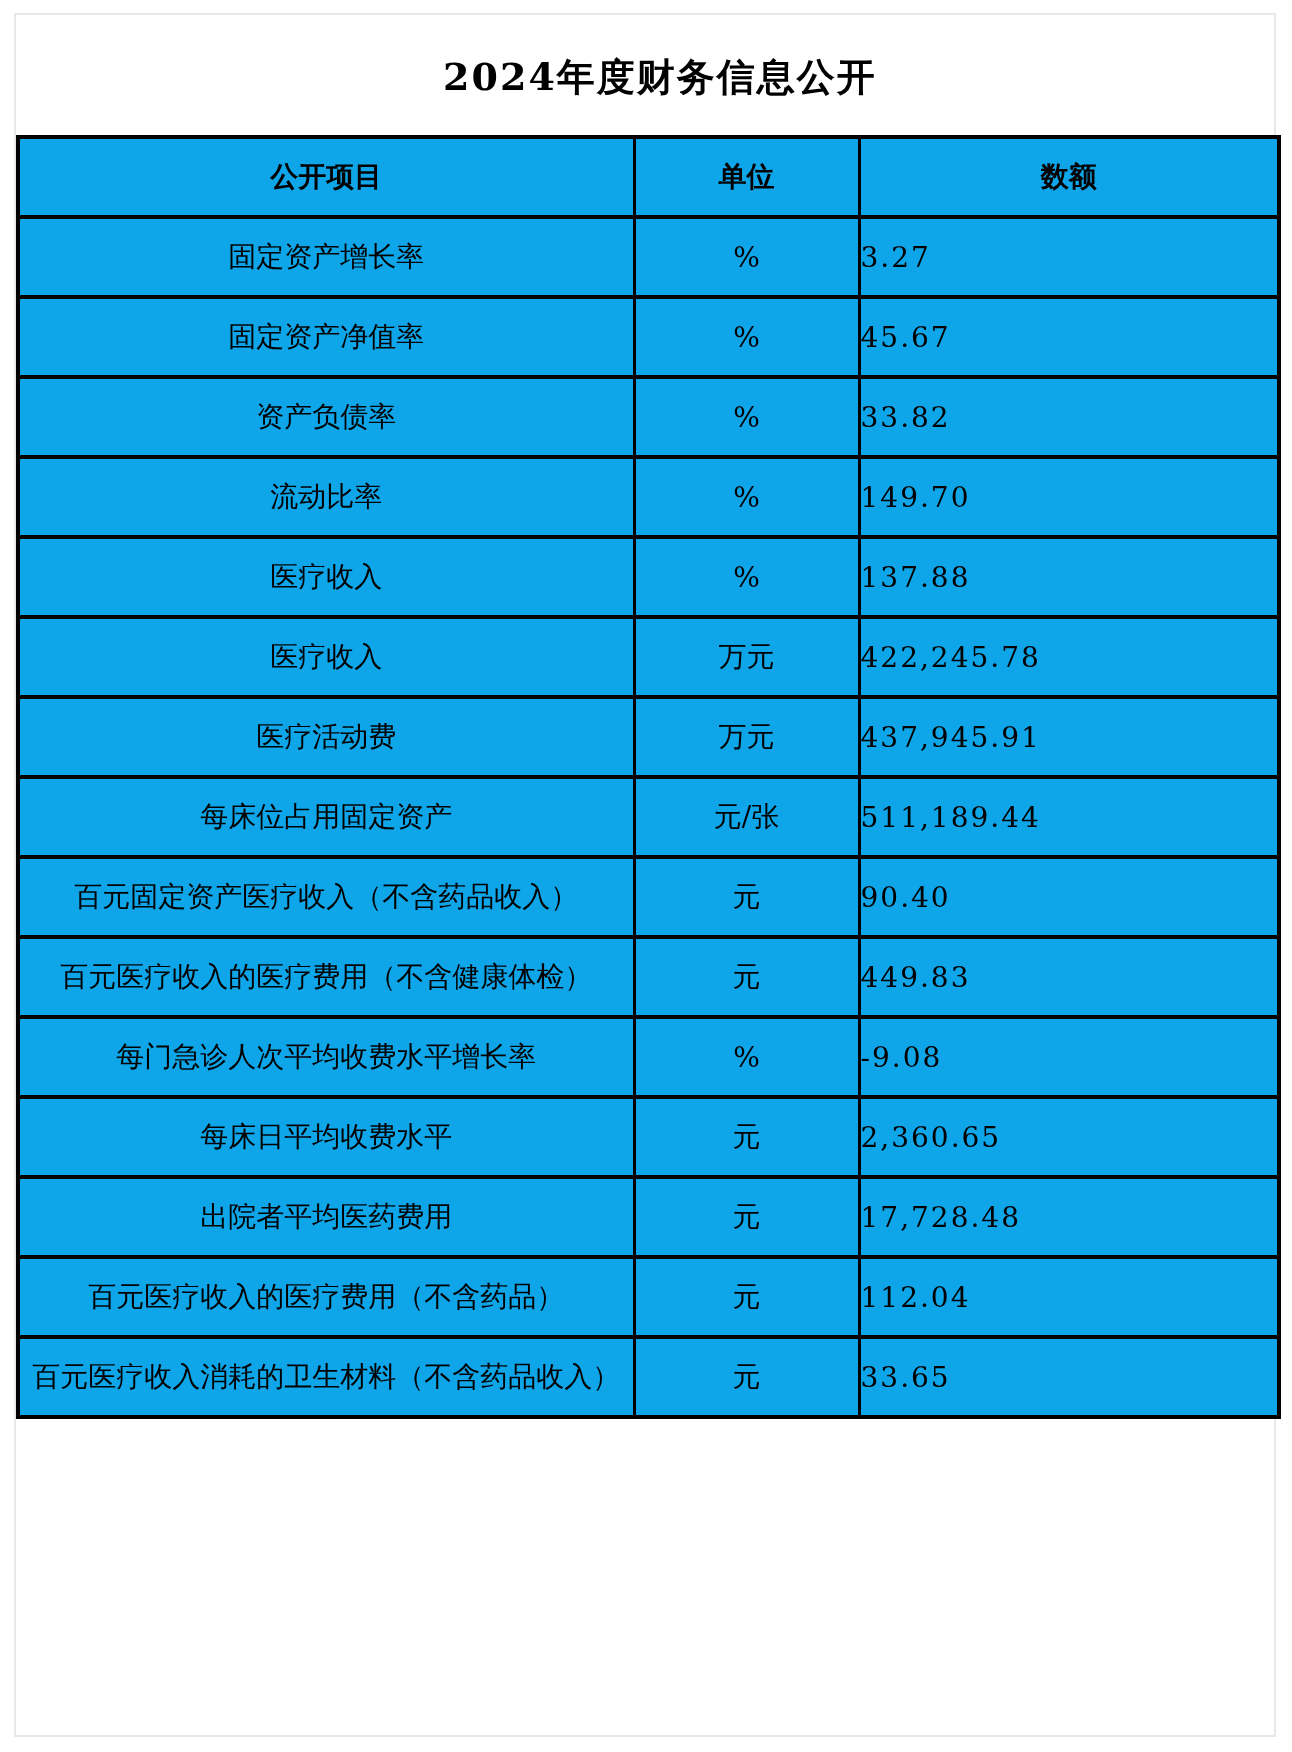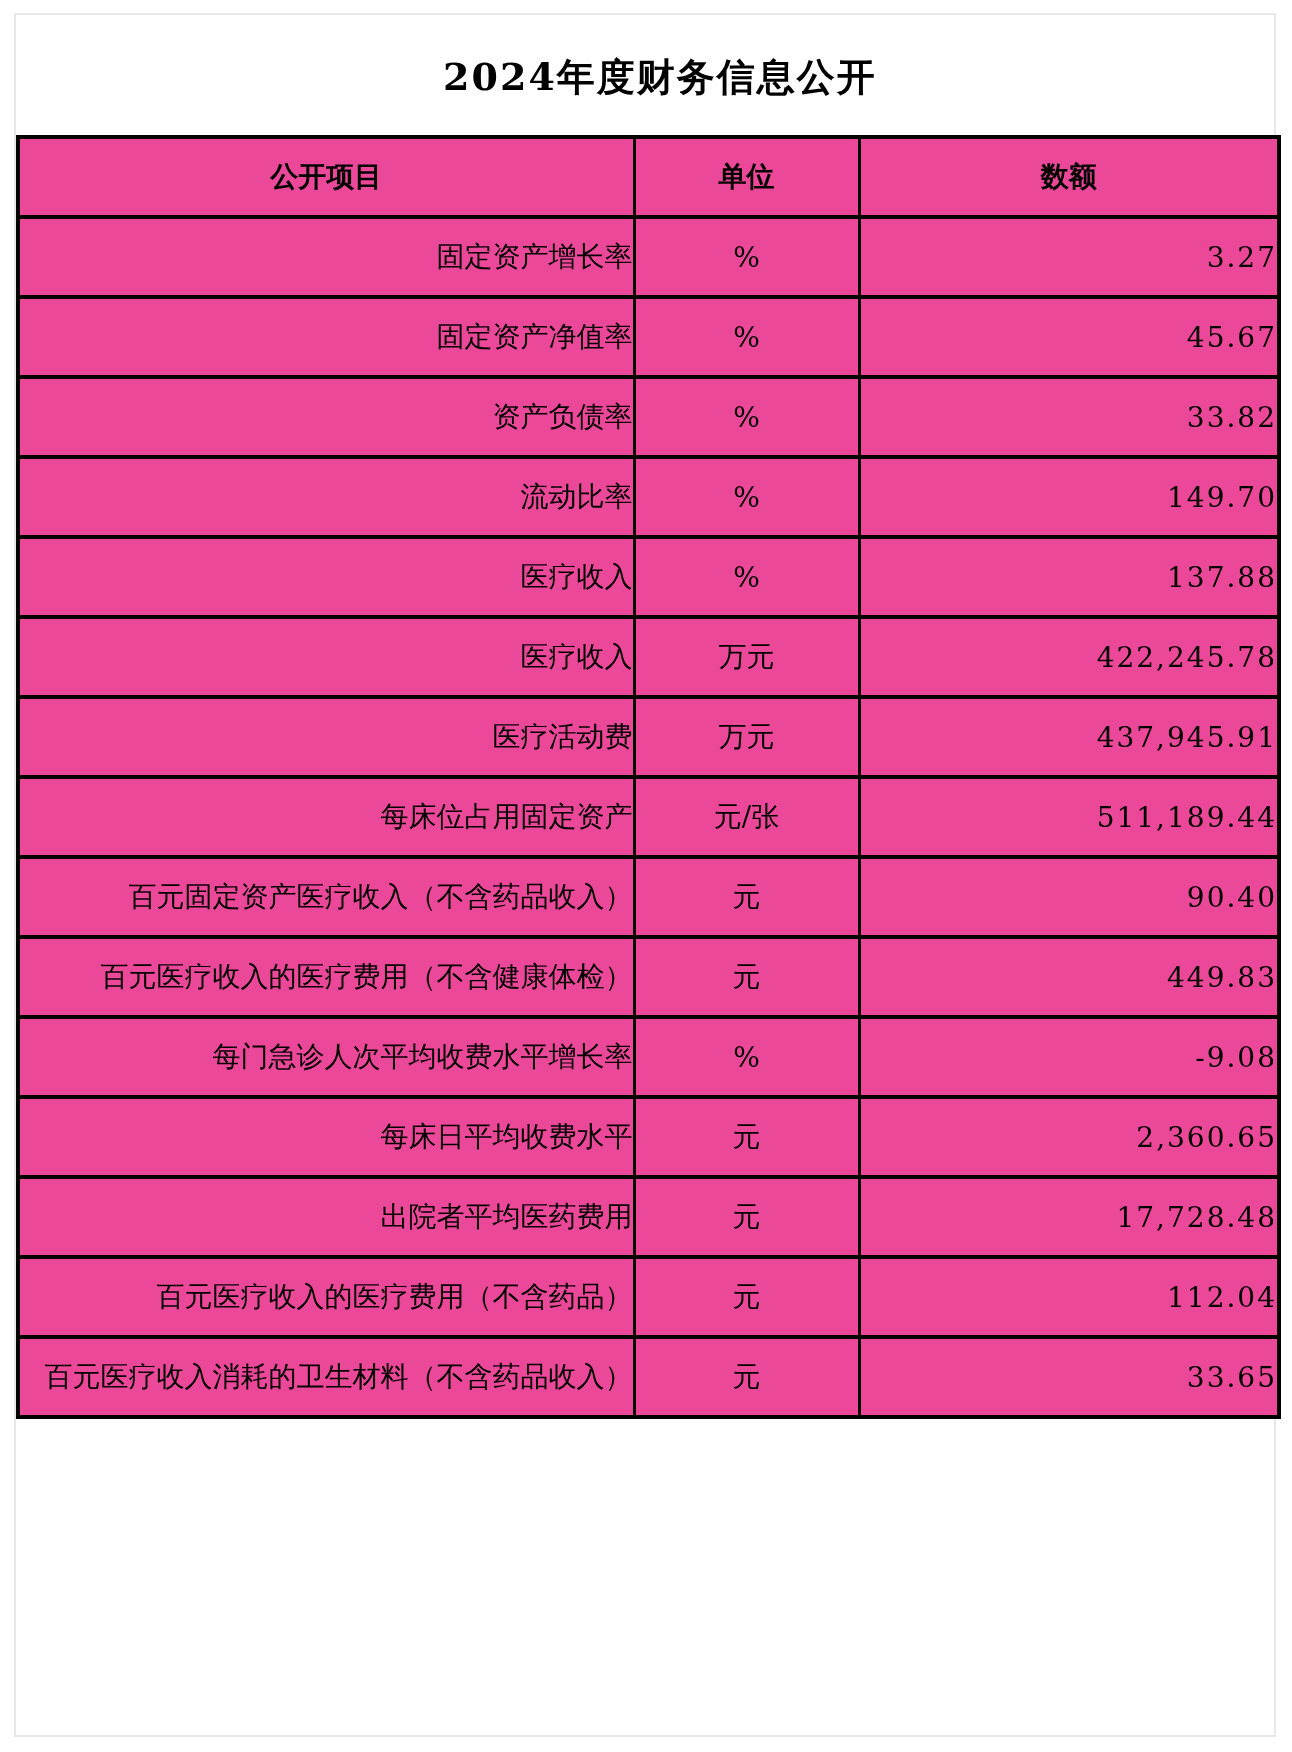--- a/index.html
+++ b/index.html
@@ -35,21 +35,21 @@
     line-height: 1;
     white-space: nowrap;
   }
   table.fin-table {
     position: absolute;
     left: 16px;
     top: 135px;
     width: 1261px;
     border-collapse: collapse;
     table-layout: fixed;
-    background: #ec4899;
+    background: #0ea5e9;
   }
   table.fin-table col.col-item   { width: 616px; }
   table.fin-table col.col-unit   { width: 225px; }
   table.fin-table col.col-amount { width: 420px; }
   table.fin-table,
   table.fin-table th,
   table.fin-table td {
     border: 3px solid #000000;
     border-top-width: 4px;
     border-bottom-width: 4px;
@@ -62,28 +62,28 @@
     padding: 0;
     overflow: hidden;
     white-space: nowrap;
     vertical-align: middle;
   }
   th.c-head {
     font-weight: bold;
     text-align: center;
   }
   td.c-item {
-    text-align: right;
+    text-align: center;
     padding-left: 7px;
   }
   td.c-unit {
     text-align: center;
   }
   td.c-amount {
-    text-align: right;
+    text-align: left;
     padding-right: 22px;
     letter-spacing: 2px;
   }
 </style>
 </head>
 <body>
 
 <div class="sheet-outline"></div>
 
 <div class="doc-title">2024年度财务信息公开</div>

